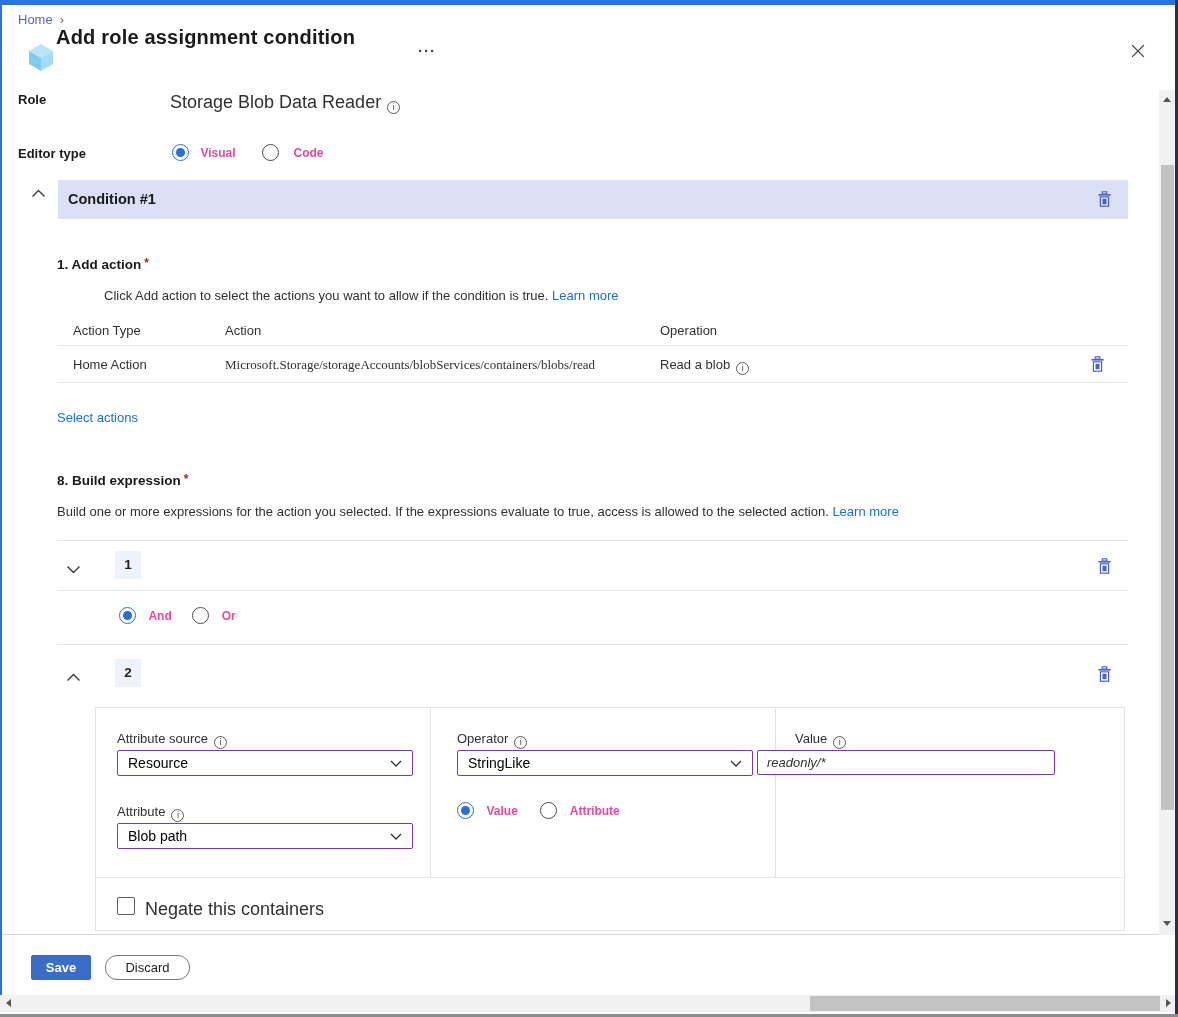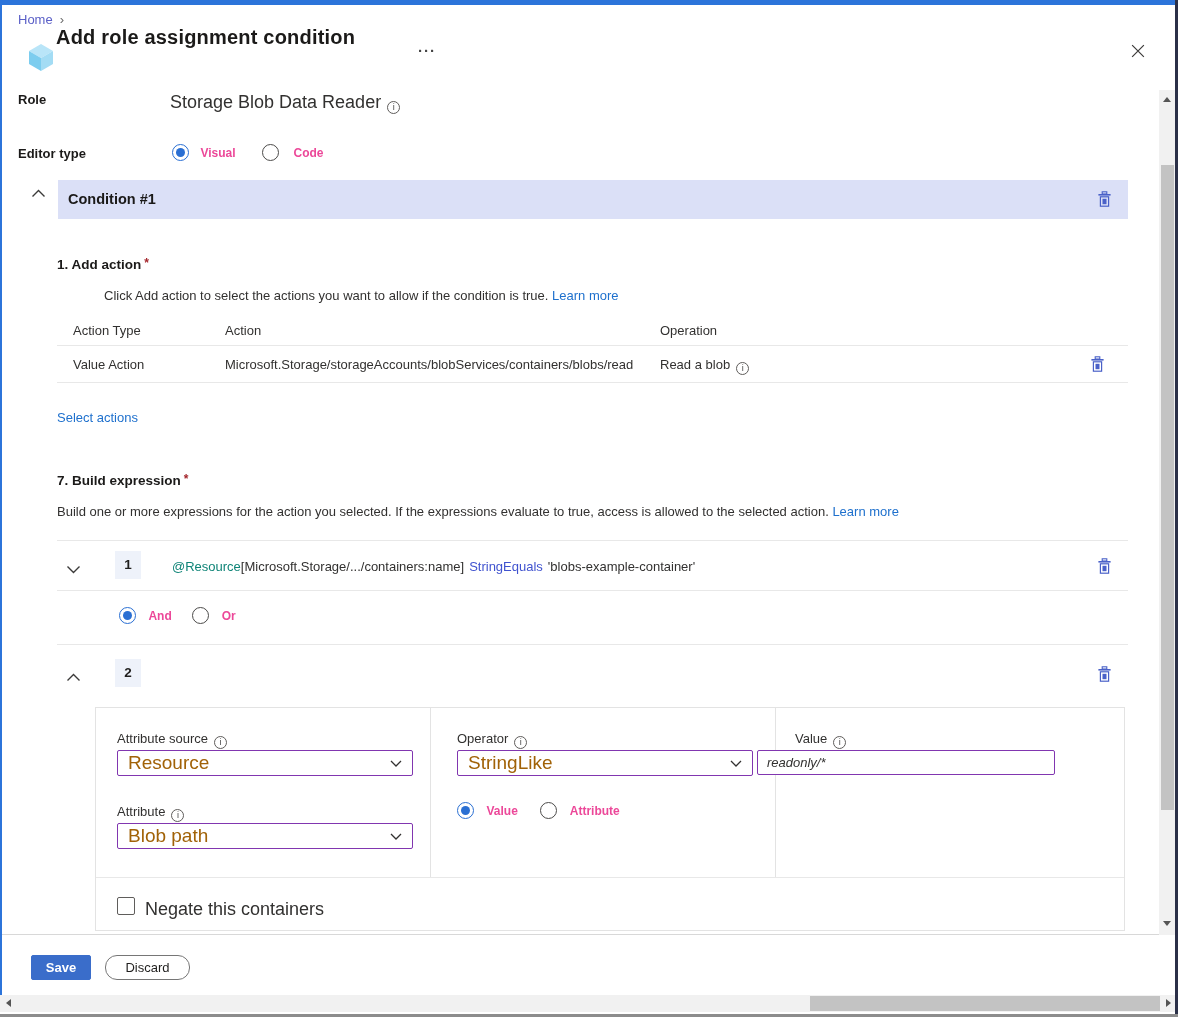--- a/index.html
+++ b/index.html
@@ -55,21 +55,21 @@
   .expr-res { color:#0f8477; }
   .expr-path { color:#323130; }
   .expr-kw { color:#4053cf; margin:0 5px; }
   .expr-val { color:#323130; }
 
   .builder-box { left:95px; top:707px; width:1030px; height:224px; border:1px solid #e3e3e3; }
   .vdiv { background:#e3e3e3; width:1px; }
   .ctl-label { font-size:13px; color:#323130; }
   .dropdown { width:296px; height:26px; border:1px solid #8136b0; border-radius:2px; background:#fff;
               display:flex; align-items:center; justify-content:space-between; padding:0 10px; cursor:pointer; }
-  .dropdown span { font-size:19px; color:#a16207; }
+  .dropdown span { font-size:14px; color:#000000; }
   .text-input { width:298px; height:25px; border:1px solid #8136b0; border-radius:2px; font-family:"Liberation Sans",sans-serif;
                 font-size:13px; color:#323130; padding:0 9px; outline:none; }
   .checkbox { width:18px; height:18px; border:1px solid #5f5d5b; border-radius:2px; background:#fff; cursor:pointer; }
 
   .btn-primary { background:#3a6dca; border:1px solid #3a6dca; color:#fff; font-weight:700; font-size:13px;
                  width:60px; height:25px; border-radius:2px; font-family:"Liberation Sans",sans-serif; cursor:pointer; }
   .btn-secondary { background:#fff; border:1px solid #767676; color:#201f1e; font-size:13px;
                    width:85px; height:25px; border-radius:2px; font-family:"Liberation Sans",sans-serif; cursor:pointer; }
 
   
@@ -142,55 +142,52 @@
   <div class="abs para" style="left:57px; top:288px;margin-left:47px;">
     <span>Click Add action to select the actions you want to allow if the condition is true.</span>
     <a class="link">Learn more</a>
   </div>
 
   <div class="abs th" style="left:73px; top:323px;">Action Type</div>
   <div class="abs th" style="left:225px; top:323px;">Action</div>
   <div class="abs th" style="left:660px; top:323px;">Operation</div>
   <div class="abs hline" style="left:57px; top:345px; width:1071px;"></div>
 
-  <div class="abs td" style="left:73px; top:357px;">Value Action</div>
-  <div class="abs td" style="left:225px; top:357px;">Microsoft.Storage/storageAccounts/blobServices/containers/blobs/read</div>
+  <div class="abs td" style="left:73px; top:357px;">Home Action</div>
+  <div class="abs td" style="left:225px; top:357px;font-family:Liberation Serif, serif;">Microsoft.Storage/storageAccounts/blobServices/containers/blobs/read</div>
   <div class="abs td" style="left:660px; top:357px;">
     <span>Read a blob</span><span class="info-icon"></span>
   </div>
   <span class="abs trash" style="left:1090px; top:356px;">
     <svg width="15" height="16" viewBox="0 0 15 16">
       <rect x="5.2" y="0.8" width="4.6" height="2.2" fill="none" stroke="#4a61c8" stroke-width="1.1"></rect>
       <rect x="1.4" y="3" width="12.2" height="1.6" fill="#4a61c8"></rect>
       <rect x="3.4" y="5.8" width="8.2" height="9.4" fill="none" stroke="#4a61c8" stroke-width="1.2"></rect>
       <rect x="5.5" y="7.8" width="4" height="5.4" fill="#4a61c8"></rect>
     </svg>
   </span>
   <div class="abs hline" style="left:57px; top:382px; width:1071px;"></div>
 
   <a class="abs link" style="left:57px; top:410px; font-size:13px;">Select actions</a>
 
   <div class="abs section-h" style="left:57px; top:472px;">
-    <span>7. Build expression</span><span class="req">*</span>
+    <span>8. Build expression</span><span class="req">*</span>
   </div>
   <div class="abs para" style="left:57px; top:504px;">
     <span>Build one or more expressions for the action you selected. If the expressions evaluate to true, access is allowed to the selected action.</span>
     <a class="link">Learn more</a>
   </div>
 
   <div class="abs hline" style="left:57px; top:540px; width:1071px;"></div>
   <span class="abs chev-btn" style="left:66px; top:560px;">
     <svg width="15" height="9" viewBox="0 0 15 9">
         <path d="M1.5 1.5 L7.5 7.5 L13.5 1.5" fill="none" stroke="#3b3a39" stroke-width="1.4"></path>
       </svg>
   </span>
   <div class="abs num-box" style="left:115px; top:551px;">1</div>
-  <div class="abs expr-text" style="left:172px; top:559px;">
-    <span class="expr-res">@Resource</span><span class="expr-path">[Microsoft.Storage/.../containers:name]</span><span class="expr-kw">StringEquals</span><span class="expr-val">'blobs-example-container'</span>
-  </div>
   <span class="abs trash" style="left:1097px; top:558px;">
     <svg width="15" height="16" viewBox="0 0 15 16">
       <rect x="5.2" y="0.8" width="4.6" height="2.2" fill="none" stroke="#4a61c8" stroke-width="1.1"></rect>
       <rect x="1.4" y="3" width="12.2" height="1.6" fill="#4a61c8"></rect>
       <rect x="3.4" y="5.8" width="8.2" height="9.4" fill="none" stroke="#4a61c8" stroke-width="1.2"></rect>
       <rect x="5.5" y="7.8" width="4" height="5.4" fill="#4a61c8"></rect>
     </svg>
   </span>
   <div class="abs hline" style="left:57px; top:590px; width:1071px;"></div>
 

